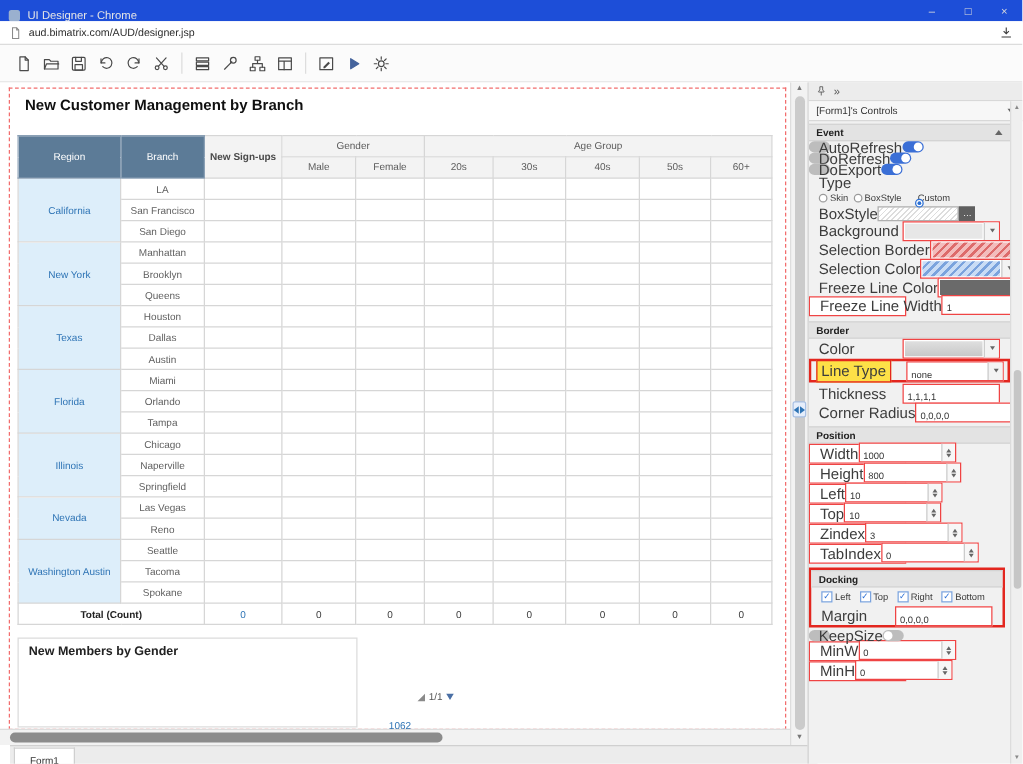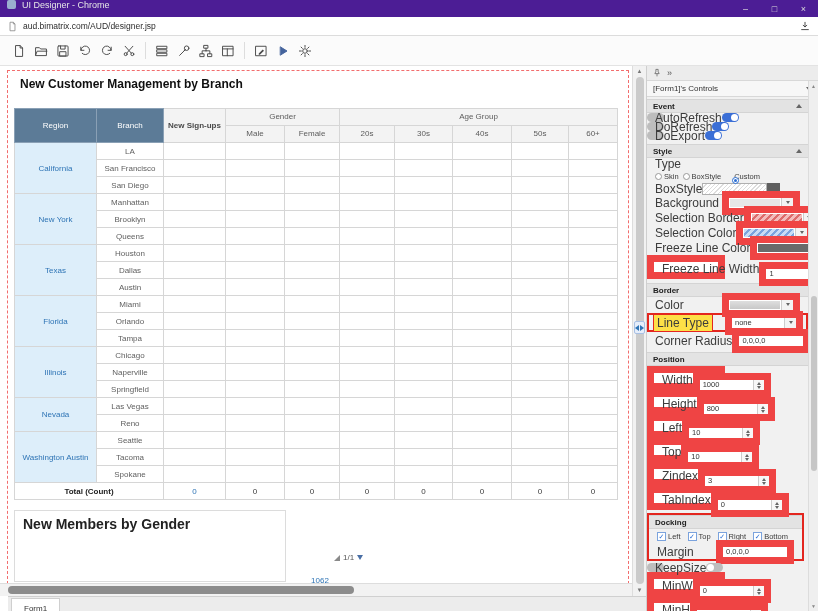--- a/index.html
+++ b/index.html
@@ -1,22 +1,22 @@
 <!DOCTYPE html>
 <html style="--accent: #3b6fd6; --annotation: #e3261f; --table-header: #5c7b97; --region-bg: #ddeefa; --region-text: #2e74b5; --selection-dash: #f26d6d;"><head>
 <meta charset="utf-8">
 <style>
   html,body{margin:0;padding:0}
   body{font-family:"Liberation Sans","DejaVu Sans",sans-serif;background:#fff}
   #app{position:relative;width:818px;height:611px;overflow:hidden;background:#fff}
   i{font-style:normal}
 
   
-  .titlebar{position:absolute;left:0;top:0;width:818px;height:17px;background:#4c1d95;color:#e6e6e6;
-    display:flex;align-items:flex-start;gap:6px;padding-left:7px;box-sizing:border-box;font-size:9px}
+  .titlebar{position:absolute;left:0;top:0;width:818px;height:17px;background:#1d4ed8;color:#e6e6e6;
+    display:flex;align-items:flex-end;gap:6px;padding-left:7px;box-sizing:border-box;font-size:9px}
   .app-ico{width:9px;height:9px;border-radius:2px;background:#9ab0cf;flex:0 0 auto}
   .wbtns{margin-left:auto;display:flex;height:100%}
   .wbtn{width:29px;height:100%;display:flex;align-items:center;justify-content:center;font-size:9px;color:#dcdcdc;cursor:default}
 
   
   .urlbar{position:absolute;left:0;top:17px;width:818px;height:19px;background:#fff;border-bottom:1px solid #dcdcdc;
     box-sizing:border-box;display:flex;align-items:center;gap:5px;padding:0 7px;font-size:8.5px;color:#2c2c2c}
   .uicon{width:11px;height:11px;stroke:#8a8a8a;fill:none;stroke-width:1.2}
   .dlicon{width:12px;height:12px;stroke:#3a3a3a;fill:none;stroke-width:1.2;margin-left:auto}
 
@@ -44,21 +44,21 @@
   .grid td.br{color:#5f5f5f}
   .grid td.dc{background:#fff}
   .grid tr.total td{height:16px}
   .grid td.tl{font-weight:bold;color:#222}
   .grid td.tv{color:#3a3a3a}
   .grid td.tv.blue{color:var(--region-text,#2e74b5)}
 
   .chart{position:absolute;border:1px solid #dcdcdc;background:#fff}
   .chart-l{left:14px;top:444px;width:270px;height:70px}
   .chart-r{left:289px;top:444px;width:328px;height:70px}
-  .ctitle{position:absolute;left:8px;top:5px;font-size:14px;font-weight:bold;color:#222}
+  .ctitle{position:absolute;left:8px;top:5px;font-size:10px;font-weight:bold;color:#222}
   .ticks{position:absolute;inset:0}
   .ticks span{position:absolute;bottom:2px;transform:translateX(-50%);font-size:7.5px;color:#999}
 
   .pager{position:absolute;left:334px;top:487px;display:flex;align-items:center;gap:3px;font-size:8px;color:#555;z-index:3}
   .pg-tri-l{width:0;height:0;border-left:6px solid transparent;border-bottom:6px solid #8a8a8a}
   .pg-tri-d{width:0;height:0;border-left:3.5px solid transparent;border-right:3.5px solid transparent;border-top:5px solid #4a6fa5}
 
   .hs-label{position:absolute;left:296px;top:510px;width:48px;text-align:center;font-size:8px;color:var(--region-text,#2e74b5);z-index:3}
   .hscroll{position:absolute;left:0;top:517px;width:632px;height:13px;background:#f2f2f2;border-top:1px solid #ddd;box-sizing:border-box}
   .hthumb{position:absolute;left:8px;top:2px;width:346px;height:8px;background:#8c8c8c;border-radius:4px}
@@ -102,21 +102,21 @@
   .plabel{flex:1;font-size:12px;color:#3c3c3c;white-space:nowrap}
   .prow.rhl{border:2px solid var(--annotation,#e3261f);height:19px;padding:1px 3px 1px 4px;margin:1px 0}
   .plabel.lblhl{flex:0 1 auto;border:1px solid var(--annotation,#e3261f);background:#fde047;padding:1px 3px;margin-right:10px}
   .prow.rhl .combo{margin-left:auto}
 
   .toggle{width:17px;height:9px;border-radius:5px;background:#bdbdbd;position:relative;flex:0 0 auto}
   .toggle.on{background:var(--accent,#3b6fd6)}
   .toggle i{position:absolute;top:1px;left:1px;width:7px;height:7px;border-radius:50%;background:#fff}
   .toggle.on i{left:auto;right:1px}
 
-  .combo,.spin,.inp{width:78px;height:24px;background:#fff;border:7px solid #ef4444;display:flex;align-items:flex-start;box-sizing:border-box;flex:0 0 auto}
+  .combo,.spin,.inp{width:78px;height:16px;background:#fff;border:1px solid #ef4444;display:flex;align-items:flex-end;box-sizing:border-box;flex:0 0 auto}
   .cval{flex:1;font-size:7.5px;color:#333;padding-left:3px;white-space:nowrap;overflow:hidden}
   .dd{width:11px;align-self:stretch;border-left:1px solid #ccc;display:flex;align-items:center;justify-content:center;background:#f3f3f3}
   .steps{width:10px;align-self:stretch;border-left:1px solid #ccc;display:flex;flex-direction:column;align-items:center;justify-content:center;gap:1px;background:#f7f7f7}
 
   .tri{width:0;height:0;display:inline-block}
   .tri.down{border-left:3px solid transparent;border-right:3px solid transparent;border-top:4px solid #666}
   .tri.up{border-left:3px solid transparent;border-right:3px solid transparent;border-bottom:4px solid #666}
   .tri.xs.down{border-left-width:2.5px;border-right-width:2.5px;border-top-width:3px}
   .tri.xs.up{border-left-width:2.5px;border-right-width:2.5px;border-bottom-width:3px}
   .tri.sm{border-left-width:3px;border-right-width:3px}
@@ -601,24 +601,20 @@
             </span>
           </div>
           <div class="prow toggle">
             <span class="plabel">DoExport</span>
             <span class="toggle on">
               <i></i>
             </span>
           </div>
         </div>
         <div class="psec">
-          <div class="sechead">
-            <span>Style</span>
-            <i class="tri up sm"></i>
-          </div>
           <div class="prow label">
             <span class="plabel">Type</span>
           </div>
           <div class="prow radios">
             <span class="rgroup">
               <label class="ropt">
                 <i class="radio "></i>
                 <span>Skin</span>
               </label>
               <label class="ropt">
@@ -698,20 +694,26 @@
               </span>
             </span>
           </div>
           <div class="prow dropdown rhl">
             <span class="plabel lblhl">Line Type</span>
             <span class="combo">
               <span class="cval">none</span>
               <span class="dd">
                 <i class="tri down xs"></i>
               </span>
+            </span>
+          </div>
+          <div class="prow input">
+            <span class="plabel">Thickness</span>
+            <span class="inp">
+              <span class="cval">1,1,1,1</span>
             </span>
           </div>
           <div class="prow input">
             <span class="plabel">Corner Radius</span>
             <span class="inp">
               <span class="cval">0,0,0,0</span>
             </span>
           </div>
         </div>
         <div class="psec">

